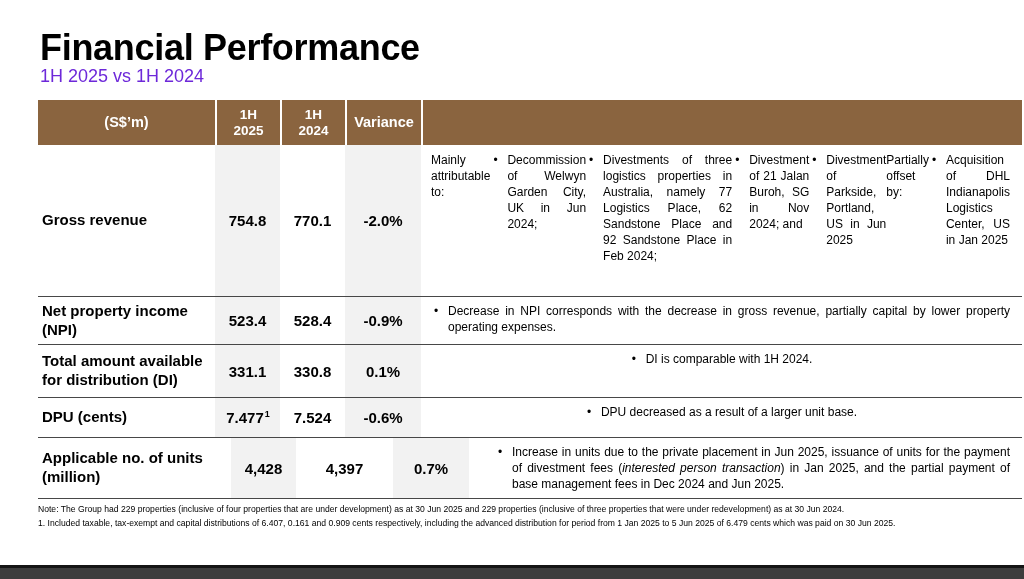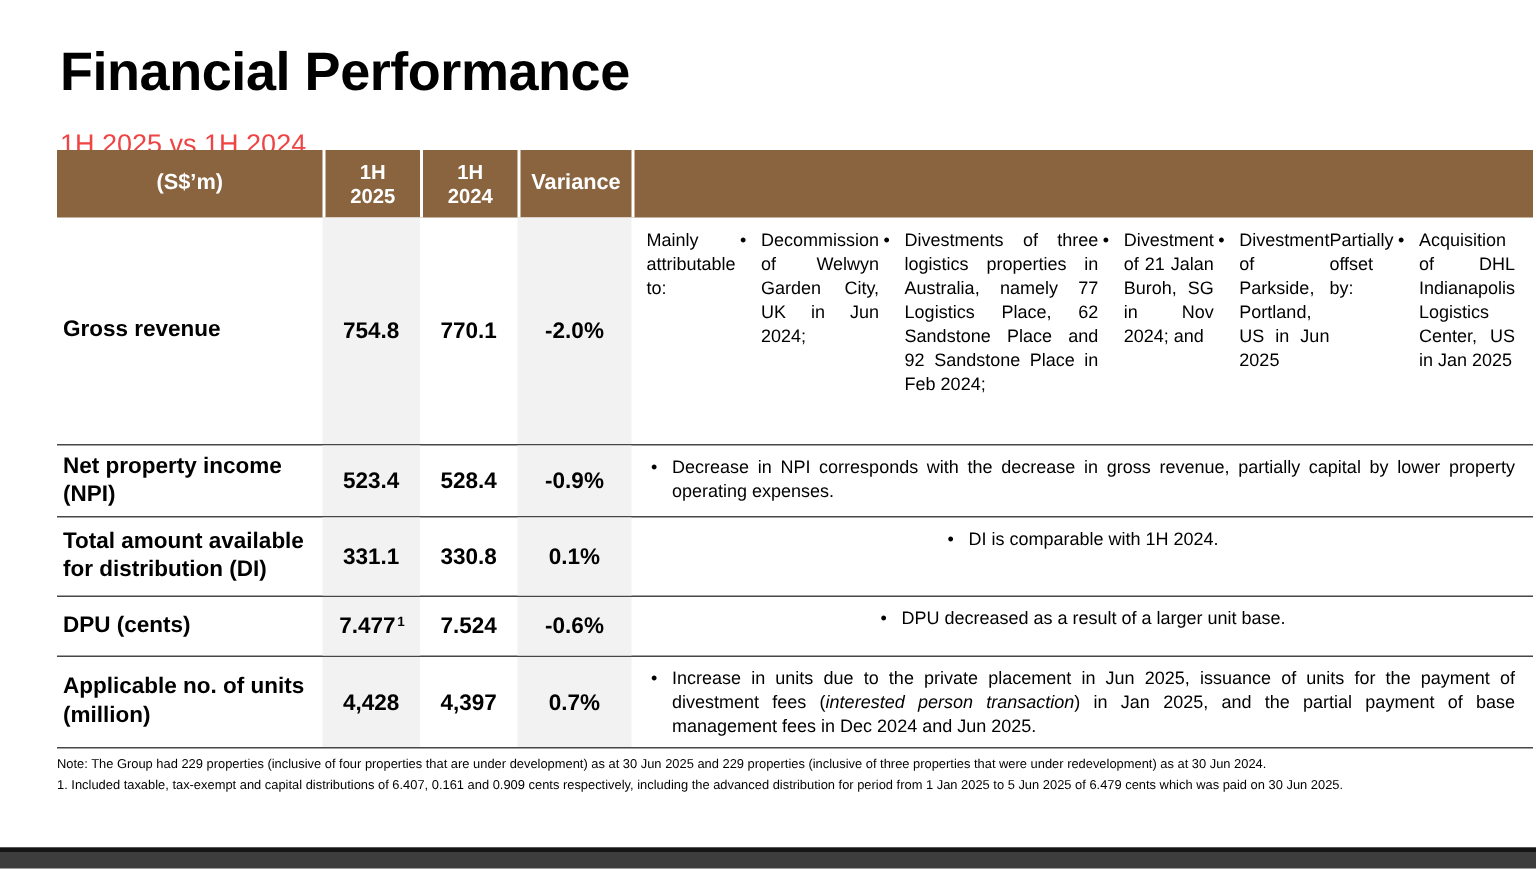--- a/index.html
+++ b/index.html
@@ -13,21 +13,21 @@
   }
 
   
   .page-title {
     position:absolute; left:40px; top:30px;
     font-size:36px; font-weight:bold; letter-spacing:-0.3px;
     color:#000; line-height:1;
   }
   .page-subtitle {
     position:absolute; left:40px; top:67px;
-    font-size:18px; color:#ef4444; line-height:1;margin-top:20px;
+    font-size:18px; color:#6d28d9; line-height:1;
   }
 
   
   .fin-table {
     position:absolute; left:38px; top:100px; width:984px;
   }
   .trow {
     display:grid;
     grid-template-columns:177px 65px 65px 76px 1fr;
     box-sizing:border-box;
@@ -178,21 +178,21 @@
       <span>7.477</span>
         <sup>1</sup>
     </div>
     <div class="cell num-cell">7.524</div>
     <div class="cell num-cell shade">-0.6%</div>
     <div class="cell comment-cell">
       <div class="bullet plain-line">DPU decreased as a result of a larger unit base.</div>
     </div>
   </div>
 
-  <div class="trow tbody-row" style="min-height:46px;">
+  <div class="trow tbody-row" style="min-height:46px;gap:16px;">
     <div class="cell label-cell">Applicable no. of units (million)</div>
     <div class="cell num-cell shade">4,428</div>
     <div class="cell num-cell">4,397</div>
     <div class="cell num-cell shade">0.7%</div>
     <div class="cell comment-cell">
       <div class="bullet"><span>Increase in units due to the private placement in Jun 2025, issuance of units for the payment of divestment fees (</span><span class="it">interested person transaction</span><span>) in Jan 2025, and the partial payment of base management fees in Dec 2024 and Jun 2025.</span></div>
     </div>
   </div>
 
 </div>

